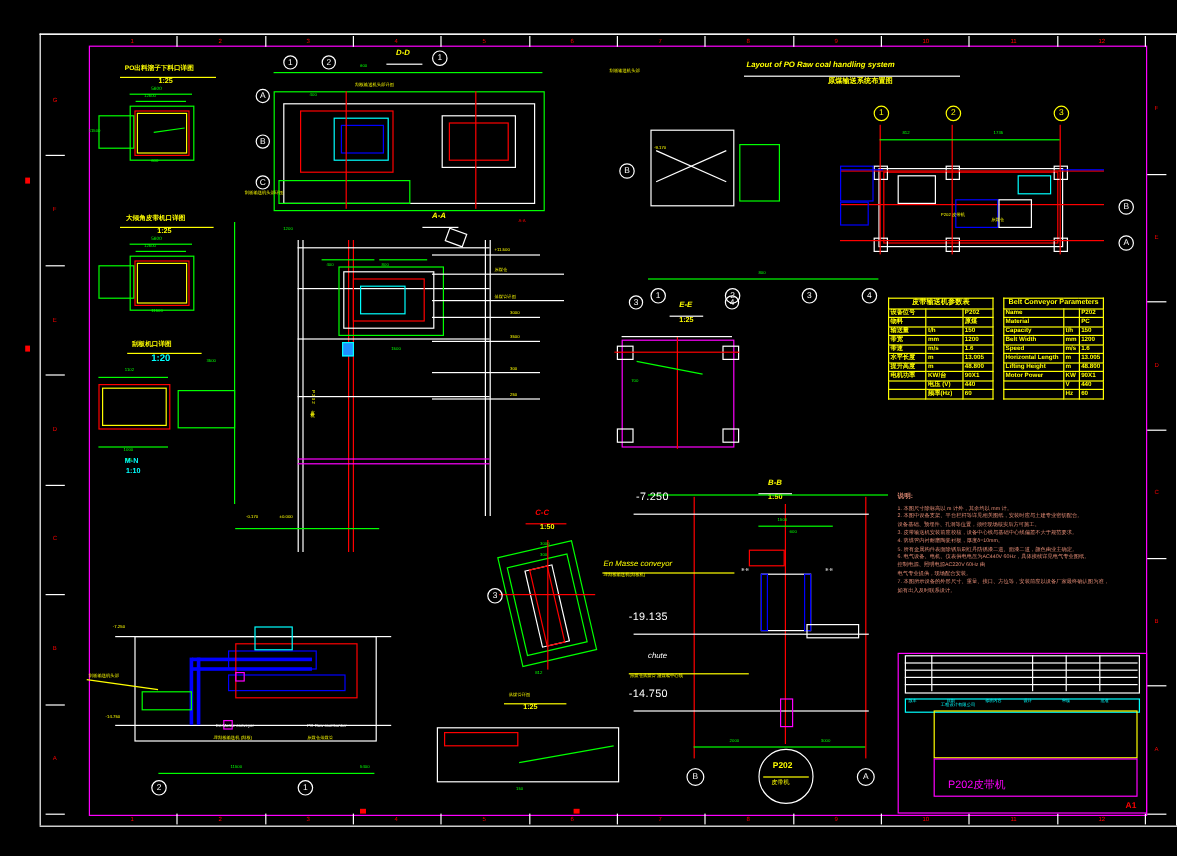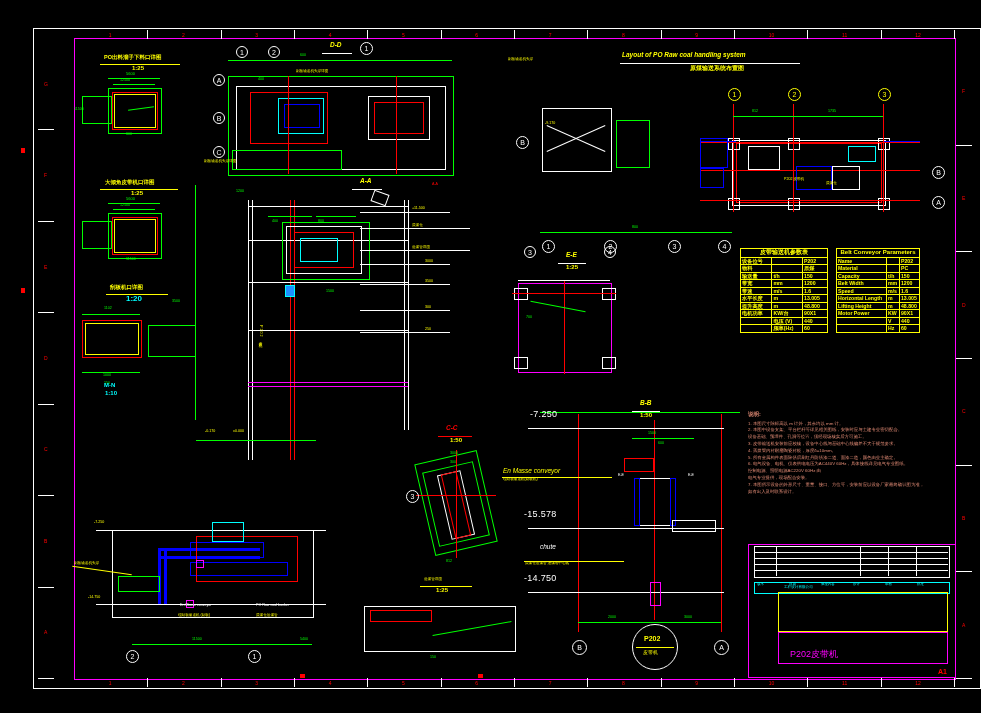--- a/index.html
+++ b/index.html
@@ -480,21 +480,21 @@
   <div class="hl" style="left:540px;top:412px;width:200px;background:#00ff00;"></div>
   <div class="vl" style="left:578px;top:414px;height:218px;background:#ff0000;"></div>
   <div class="vl" style="left:721px;top:414px;height:218px;background:#ff0000;"></div>
   <div class="vl" style="left:654px;top:420px;height:200px;background:#ff0000;"></div>
 
   <div class="hl" style="left:528px;top:428px;width:196px;background:#ffffff;"></div>
   <div class="hl" style="left:528px;top:528px;width:196px;background:#ffffff;"></div>
   <div class="hl" style="left:528px;top:592px;width:196px;background:#ffffff;"></div>
 
   <div class="lbl elev" style="left:530px;top:410px;">-7.250</div>
-  <div class="lbl elev" style="left:524px;top:510px;">-15.578</div>
+  <div class="lbl elev" style="left:524px;top:510px;">-19.135</div>
   <div class="lbl elev" style="left:524px;top:574px;">-14.750</div>
 
   <div class="lbl y" style="left:503px;top:468px;font-size:6.5px;font-style:italic;">En Masse conveyor</div>
   <div class="hl" style="left:502px;top:477px;width:110px;background:#ffff00;"></div>
   <div class="lbl y tiny" style="left:503px;top:478px;">埋刮板输送机(刮板机)</div>
   <div class="lbl w" style="left:540px;top:544px;font-size:6.5px;font-style:italic;">chute</div>
   <div class="hl" style="left:524px;top:561px;width:100px;background:#ffff00;"></div>
   <div class="lbl y tiny" style="left:525px;top:562px;">原煤仓落煤管 溜煤嘴中心线</div>
 
   <div class="box rb" style="left:624px;top:458px;width:28px;height:12px;"></div>

